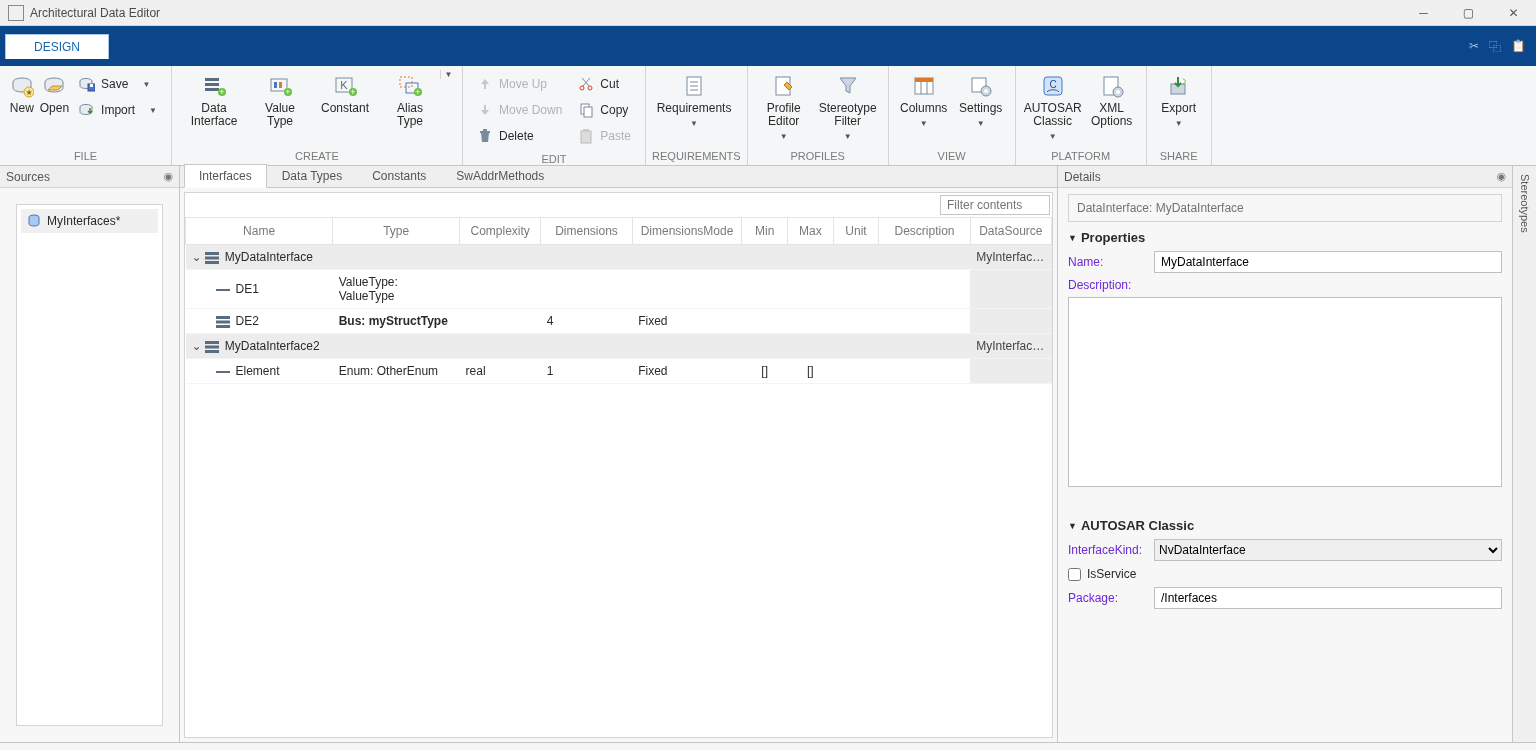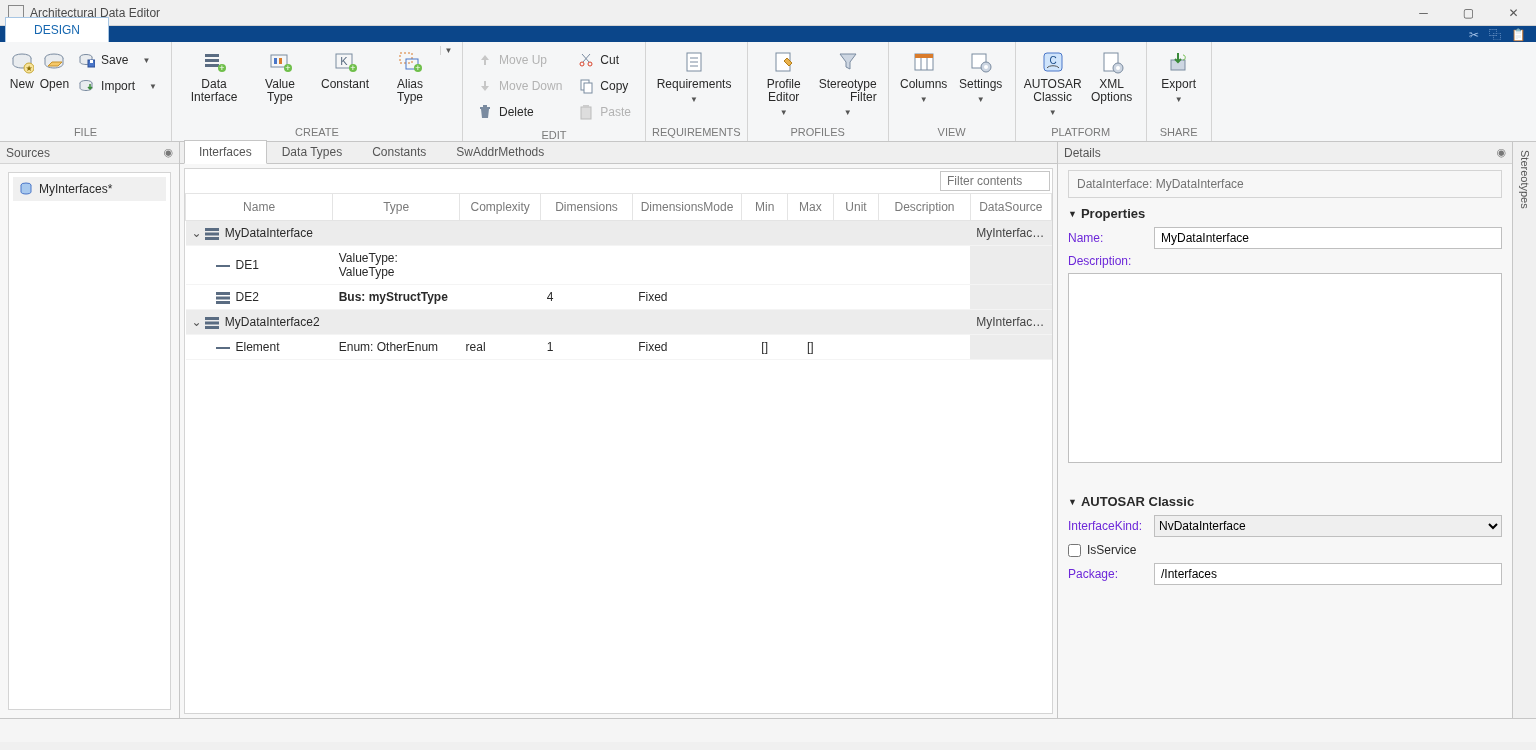--- a/index.html
+++ b/index.html
@@ -6,21 +6,21 @@
   body { font-family: "Segoe UI", Arial, sans-serif; font-size: 12px; color: #2a2a2a; background: #f0f0f0; width: 1536px; height: 750px; overflow: hidden; }
   
   
   .titlebar { height: 26px; display: flex; align-items: center; background: #f0f0f0; border-bottom: 1px solid #d4d4d4; }
   .titlebar .app-icon { width: 16px; height: 16px; margin: 0 6px 0 8px; border: 1px solid #888; display: inline-block; }
   .titlebar .title { flex: 1; color: #4a4a4a; }
   .winbtns { display: flex; height: 100%; }
   .winbtn { width: 45px; height: 100%; display:flex; align-items:center; justify-content:center; cursor:pointer; color:#555; }
 
   
-  .ribbon-tabs { height: 16px; background: #0b468a; display:flex; align-items:flex-end; padding-left:5px; position:relative; }
+  .ribbon-tabs { height: 40px; background: #0b468a; display:flex; align-items:center; padding-left:5px; position:relative; }
   .ribbon-tab { padding: 5px 28px; font-size:12px; color:#fff; cursor:pointer; }
   .ribbon-tab.active { background:#fff; color:#1667b0; border:1px solid #a7c6e4; border-bottom:none; }
   .ribbon-tabs .right-icons { margin-left:auto; display:flex; align-items:center; padding-right:10px; gap:10px; }
   .ribbon-tabs .right-icons span { color:#a6c4ea; font-size:12px; cursor:pointer; }
 
   
   .ribbon { height: 100px; background:#f5f6f7; border-bottom:1px solid #c6c6c6; display:flex; }
   .ribbon-group { display:flex; flex-direction:column; justify-content:space-between; border-right:1px solid #d4d4d4; padding:4px 6px 0; }
   .ribbon-group .buttons { display:flex; align-items:flex-start; flex:1; }
   .group-label { text-align:center; font-size:11px; color:#7a7a7a; padding:3px 0; text-transform:uppercase; }
@@ -37,21 +37,21 @@
 
   
   svg { display:block; }
 
   
   .workspace { display:flex; height:calc(750px - 26px - 24px - 100px - 24px); }
   .sources-pane { width:180px; background:#f7f7f7; border-right:1px solid #c6c6c6; display:flex; flex-direction:column; }
   .pane-header { height:22px; display:flex; align-items:center; padding:0 6px; border-bottom:1px solid #d4d4d4; color:#555; font-size:12px; background:#efefef; }
   .pane-header .spacer { flex:1; }
   .pane-header .ctrl { cursor:pointer; color:#777; font-size:11px; }
-  .sources-body { flex:1; background:#fff; padding:4px; margin:8px; border:1px solid #d4d4d4; }
+  .sources-body { flex:1; background:#fff; padding:4px; margin:16px; border:1px solid #d4d4d4; }
   .source-item { display:flex; align-items:center; gap:6px; padding:5px 6px; background:#f0f0f0; cursor:pointer; }
   .source-item .db-icon { width:14px; height:14px; }
 
   .center-pane { flex:1; background:#f7f7f7; display:flex; flex-direction:column; }
   .sub-tabs { height:22px; display:flex; align-items:flex-end; background:#efefef; border-bottom:1px solid #c6c6c6; padding-left:4px; }
   .sub-tab { padding:4px 14px; font-size:12px; color:#555; cursor:pointer; border:1px solid transparent; border-bottom:none; }
   .sub-tab.active { background:#fff; border:1px solid #c6c6c6; border-bottom:1px solid #fff; margin-bottom:-1px; }
 
   .table-wrap { margin:4px; border:1px solid #d4d4d4; background:#fff; flex:1; display:flex; flex-direction:column; overflow:hidden; }
   .filter-row { height:24px; display:flex; justify-content:flex-end; padding:2px; }
@@ -322,21 +322,21 @@
         <span class="lab" style="white-space:pre-line;">Profile
 Editor</span>
         <span class="drop">▼</span>
       </div>
       <div class="big-btn" style="width:68px;">
         <span class="ic">
             <svg width="24" height="24">
               <path d="M4 4h16l-6 8v7l-4-2v-5z" fill="#cdd6e2" stroke="#7a8ba0"></path>
             </svg>
           </span>
-        <span class="lab" style="white-space:pre-line;text-align:right;">Stereotype
+        <span class="lab" style="white-space:pre-line;">Stereotype
 Filter</span>
         <span class="drop">▼</span>
       </div>
     </div>
     <div class="group-label">PROFILES</div>
   </div>
 
   <div class="ribbon-group">
     <div class="buttons">
       <div class="big-btn" style="width:58px;">

